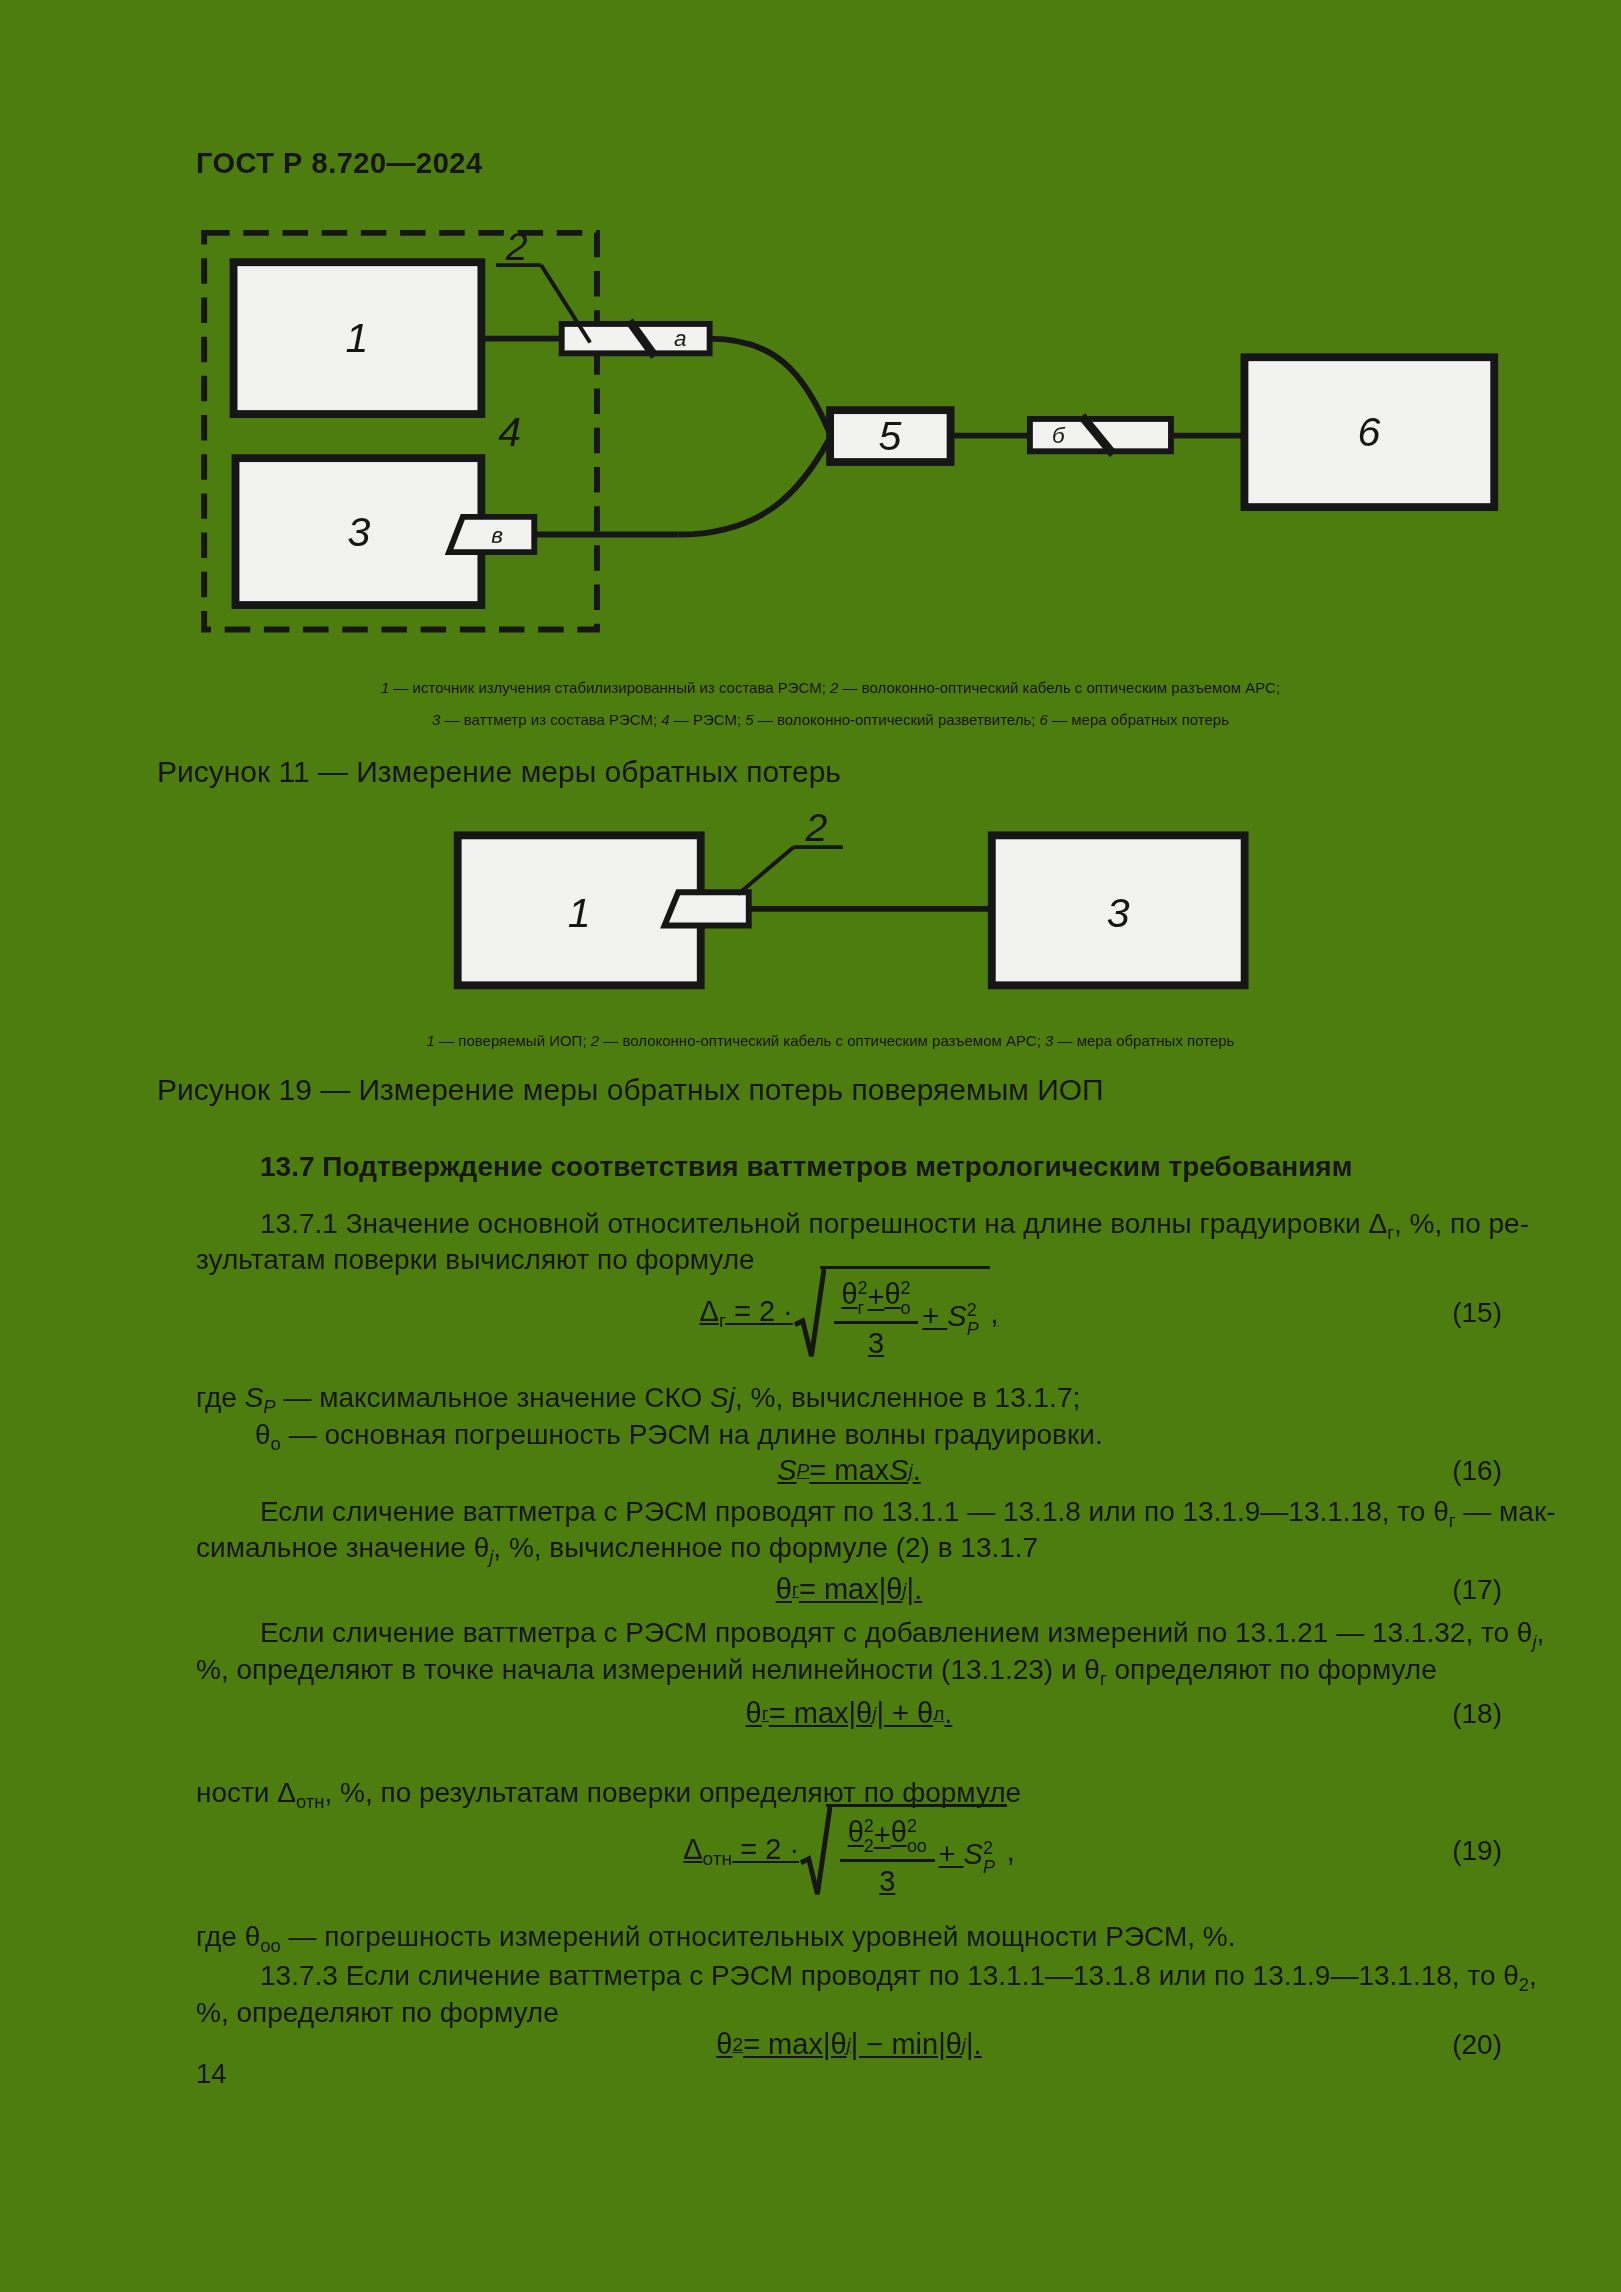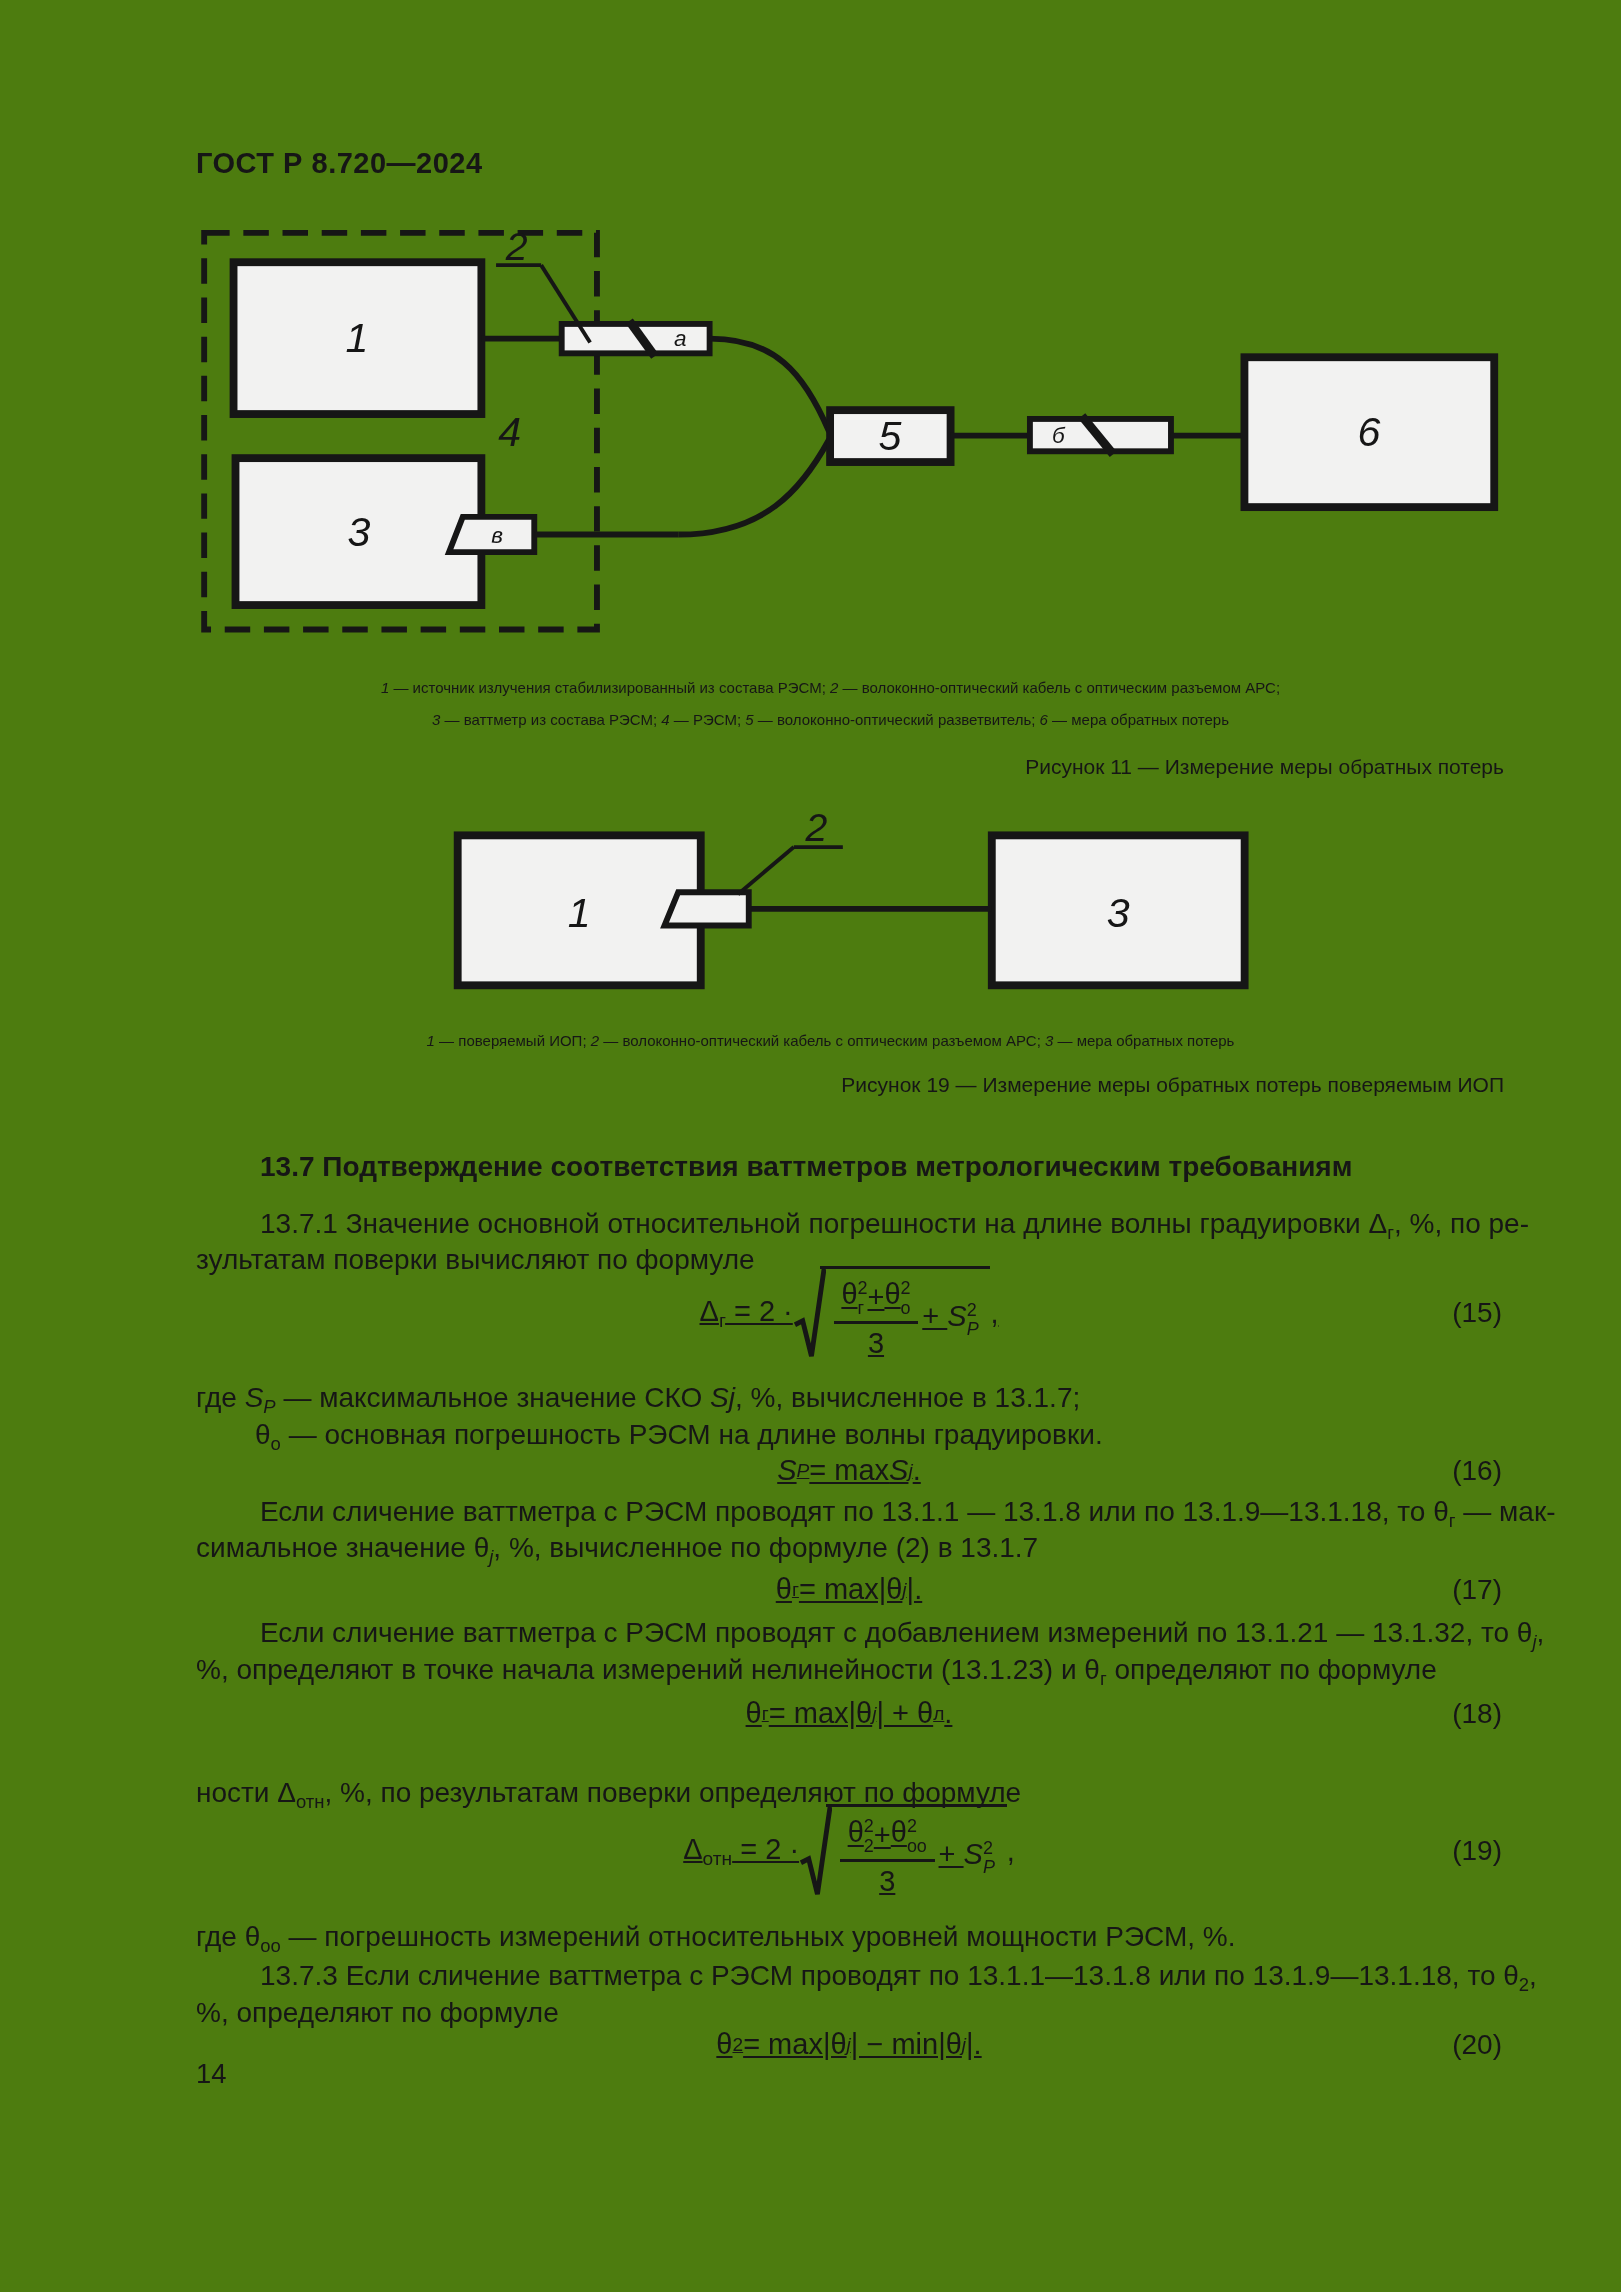--- a/index.html
+++ b/index.html
@@ -5,21 +5,21 @@
   html,body{margin:0;padding:0;background:#dcdcdc;}
   .page{position:relative;width:1621px;height:2293px;background:#4d7c0f;
         font-family:"Liberation Sans","DejaVu Sans",sans-serif;color:#161616;overflow:hidden;}
   .hdr{position:absolute;left:196px;top:147px;font-size:29px;font-weight:bold;letter-spacing:0.5px;}
   .pagenum{position:absolute;left:196px;top:2058px;font-size:27.4px;}
   .line{position:absolute;left:196px;width:1306px;font-size:28px;line-height:36px;}
   .indent{padding-left:64px;}
   .indent2{padding-left:59px;}
   .bold{font-weight:bold;}
   .caption{position:absolute;left:157px;width:1347px;text-align:center;font-size:15px;line-height:31px;}
-  .fig-title{position:absolute;left:157px;width:1347px;text-align:right;font-size:21px;}
+  .fig-title{position:absolute;left:157px;width:1347px;text-align:left;font-size:30px;}
   .it{font-style:italic;}
   .sb{font-size:.66em;vertical-align:-.3em;}
   .tok{display:inline-block;}
   .ss{display:inline-flex;flex-direction:column;align-items:flex-start;font-size:.62em;
       line-height:1.1;vertical-align:middle;transform:translateY(2px);}
   .formula{position:absolute;left:196px;width:1306px;display:flex;justify-content:center;
            align-items:center;font-size:29px;}
   .formula.simple{height:43px;}
   .f-number{position:absolute;right:0;top:50%;transform:translateY(-50%);font-size:28px;}
   .f-body{display:inline-flex;align-items:center;text-decoration:underline;}

